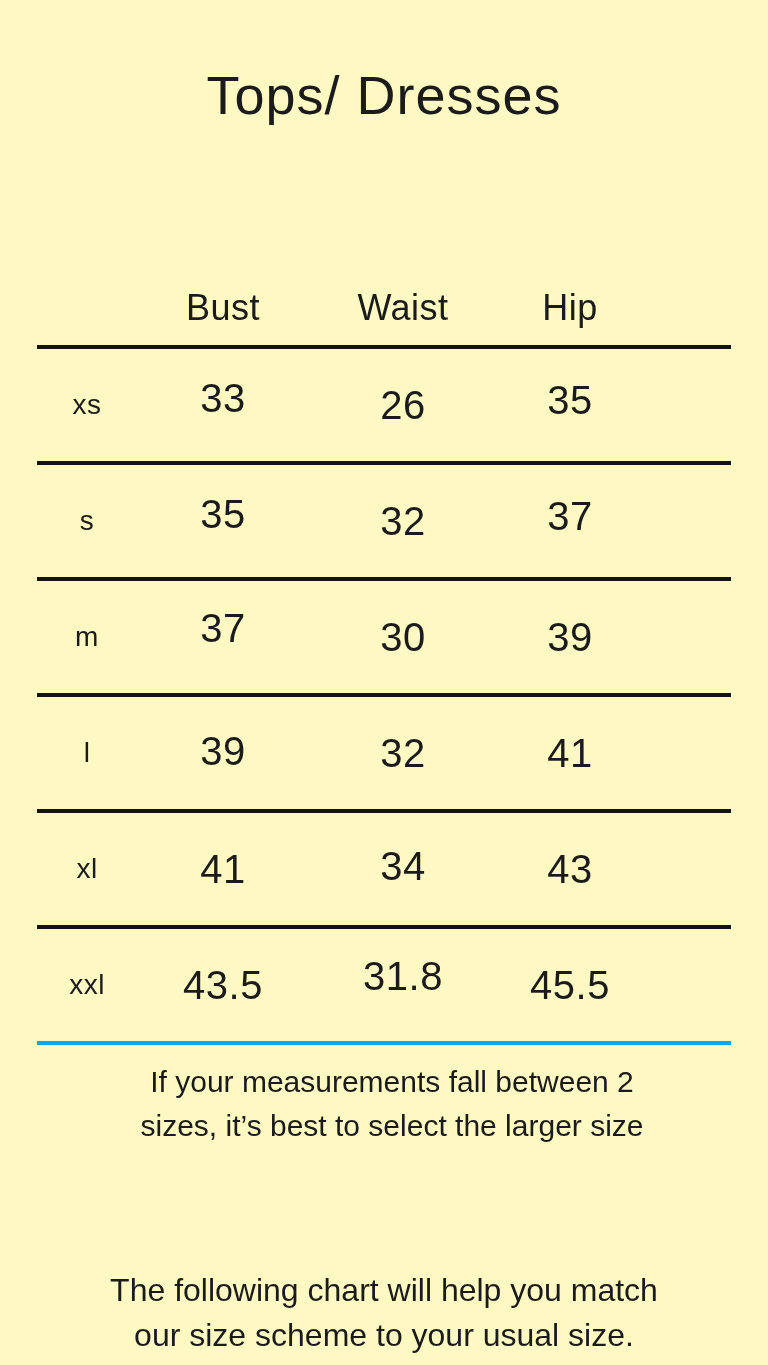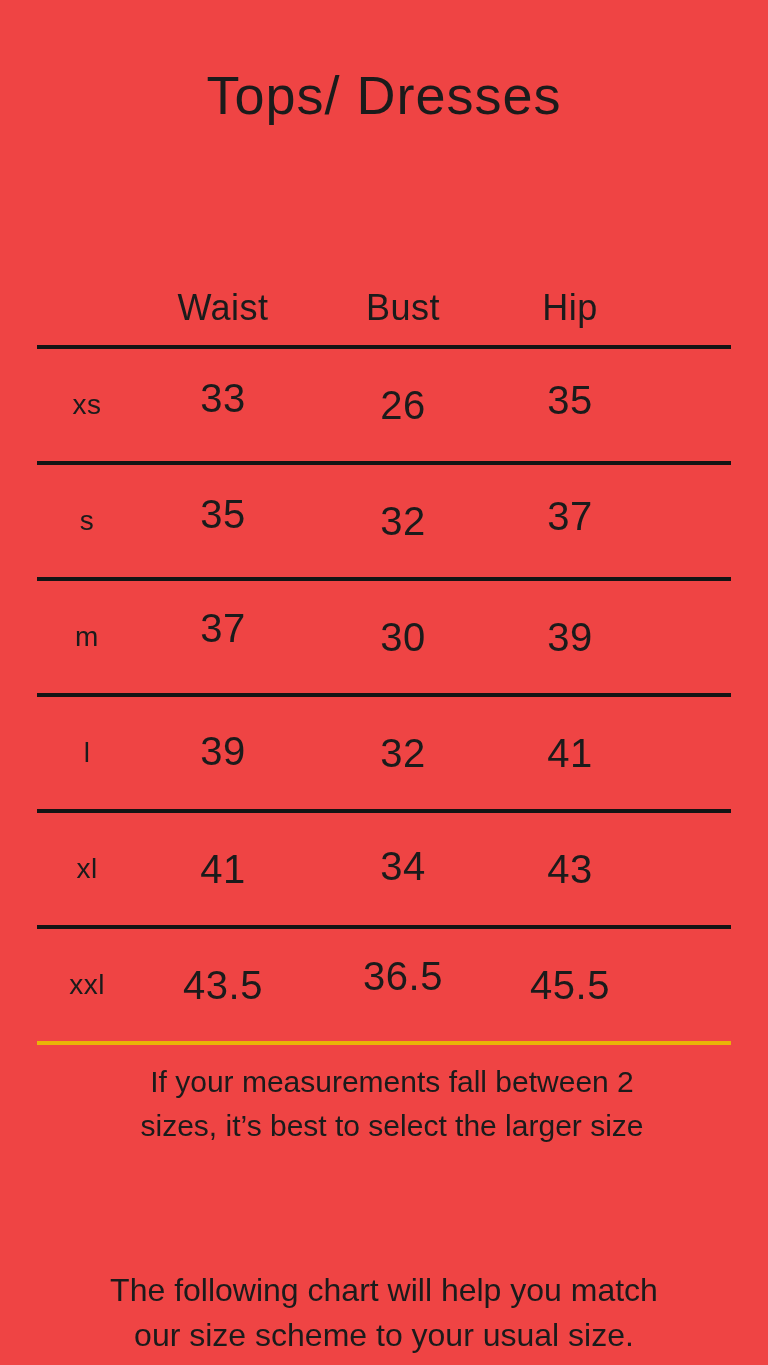--- a/index.html
+++ b/index.html
@@ -4,21 +4,21 @@
 <style>
   html, body {
     margin: 0;
     padding: 0;
     background: #ffffff;
   }
   .sheet {
     position: relative;
     width: 768px;
     height: 1365px;
-    background: #ef4444;
+    background: #fef9c3;
     overflow: hidden;
     font-family: "Liberation Sans", "DejaVu Sans", sans-serif;
     color: #1b1b1b;
   }
   .page-title {
     margin-top: 64px;
     height: 72px;
     text-align: center;
     font-size: 54px;
     font-weight: 400;
@@ -43,21 +43,21 @@
   .t-header .t-cell {
     padding-bottom: 16px;
     font-size: 36px;
     letter-spacing: 0.5px;
   }
   .t-body-row {
     height: 112px;
     border-top: 4px solid #141414;
   }
   .t-body-row:last-child {
-    border-bottom: 4px solid #eab308;
+    border-bottom: 4px solid #0ea5e9;
   }
   .t-cell {
     text-align: center;
     font-size: 40px;
     letter-spacing: 0.5px;
     white-space: nowrap;
   }
   .t-cell.size-label {
     font-size: 28px;
   }
@@ -90,22 +90,22 @@
 <body>
 
 <div class="sheet">
 
   <div class="page-title">Tops/ Dresses</div>
 
   <div class="size-table">
 
     <div class="t-row t-header">
       <div class="t-cell"></div>
+      <div class="t-cell">Bust</div>
       <div class="t-cell">Waist</div>
-      <div class="t-cell">Bust</div>
       <div class="t-cell">Hip</div>
       <div class="t-cell"></div>
     </div>
 
     <div class="t-row t-body-row row-0">
       <div class="t-cell size-label">xs</div>
       <div class="t-cell cell-bust">33</div>
       <div class="t-cell cell-waist">26</div>
       <div class="t-cell cell-hip">35</div>
       <div class="t-cell"></div>
@@ -139,21 +139,21 @@
       <div class="t-cell size-label">xl</div>
       <div class="t-cell cell-bust">41</div>
       <div class="t-cell cell-waist">34</div>
       <div class="t-cell cell-hip">43</div>
       <div class="t-cell"></div>
     </div>
 
     <div class="t-row t-body-row row-5">
       <div class="t-cell size-label">xxl</div>
       <div class="t-cell cell-bust">43.5</div>
-      <div class="t-cell cell-waist">36.5</div>
+      <div class="t-cell cell-waist">31.8</div>
       <div class="t-cell cell-hip">45.5</div>
       <div class="t-cell"></div>
     </div>
 
   </div>
 
   <div class="note">
     <div>If your measurements fall between 2</div>
     <div>sizes, it’s best to select the larger size</div>
   </div>

